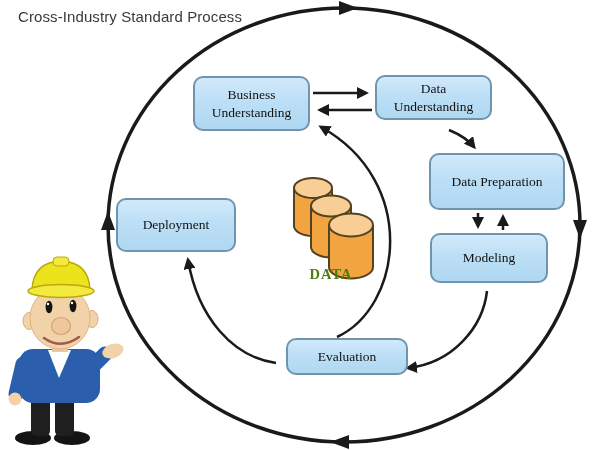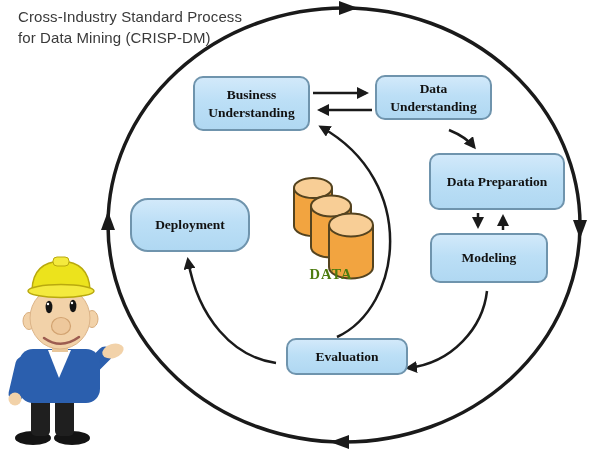--- a/index.html
+++ b/index.html
@@ -10,29 +10,29 @@
   #diagram-svg{position:absolute;left:0;top:0;z-index:1;}
   .page-title{
     position:absolute;left:18px;top:7px;z-index:3;
     font-size:15px;line-height:1.38;color:#3a3a3a;letter-spacing:.1px;
   }
   .node{
     position:absolute;z-index:2;
     display:flex;align-items:center;justify-content:center;text-align:center;
     background:linear-gradient(180deg,#d2e9fa 0%,#bcdff6 45%,#b0d8f2 100%);
     border:2px solid #6f94ad;border-radius:10px;
-    font-family:"Liberation Serif","DejaVu Serif",serif;font-weight:bold;
+    font-family:"Liberation Serif","DejaVu Serif",serif;font-weight:normal;
     font-size:13.5px;line-height:1.3;color:#111;padding:2px 6px;box-sizing:border-box;
   }
   #node-bu{left:193px;top:76px;width:117px;height:55px;}
   #node-du{left:375px;top:75px;width:117px;height:45px;}
   #node-dp{left:429px;top:153px;width:136px;height:57px;}
   #node-mo{left:430px;top:233px;width:118px;height:50px;}
   #node-ev{left:286px;top:338px;width:122px;height:37px;text-align:center;}
-  #node-de{left:130px;top:198px;width:120px;height:54px;border-radius:18px;}
+  #node-de{left:116px;top:198px;width:120px;height:54px;}
   .data-label{
     position:absolute;left:296px;top:266px;width:70px;z-index:2;text-align:center;
     font-family:"Liberation Serif","DejaVu Serif",serif;font-weight:bold;
     font-size:14.5px;color:#4d7c0f;letter-spacing:1px;
   }
 </style>
 </head>
 <body>
 
 <div id="stage">
@@ -115,21 +115,20 @@
       <ellipse cx="73" cy="306" rx="3.4" ry="6.2" fill="#141414"></ellipse>
       <circle cx="48" cy="304" r="1.2" fill="#ffffff"></circle>
       <circle cx="72" cy="303" r="1.2" fill="#ffffff"></circle>
       <ellipse cx="61" cy="326" rx="9.5" ry="8.5" fill="#eec89c" stroke="#d2a371" stroke-width="1.2"></ellipse>
       <path d="M 44 338 Q 61 350 79 337" fill="none" stroke="#9c5c50" stroke-width="2.5" stroke-linecap="round"></path>
     </g>
   </svg>
 
   <div class="page-title">
     <div>Cross-Industry Standard Process</div>
-    <div>for Data Mining (CRISP-DM)</div>
   </div>
 
   <div class="node" id="node-bu">Business Understanding</div>
   <div class="node" id="node-du">Data Understanding</div>
   <div class="node" id="node-dp">Data Preparation</div>
   <div class="node" id="node-mo">Modeling</div>
   <div class="node" id="node-ev">Evaluation</div>
   <div class="node" id="node-de">Deployment</div>
 
   <div class="data-label">DATA</div>

